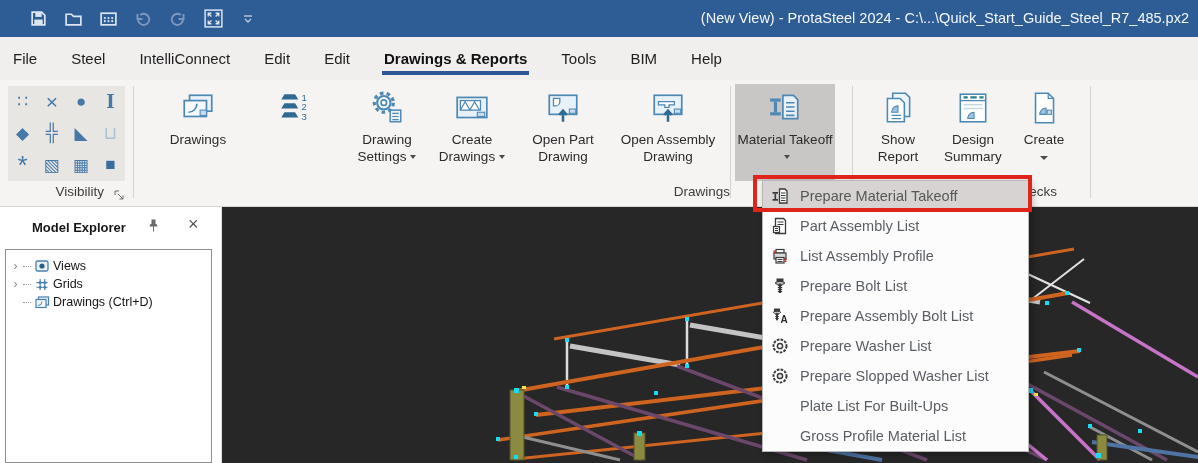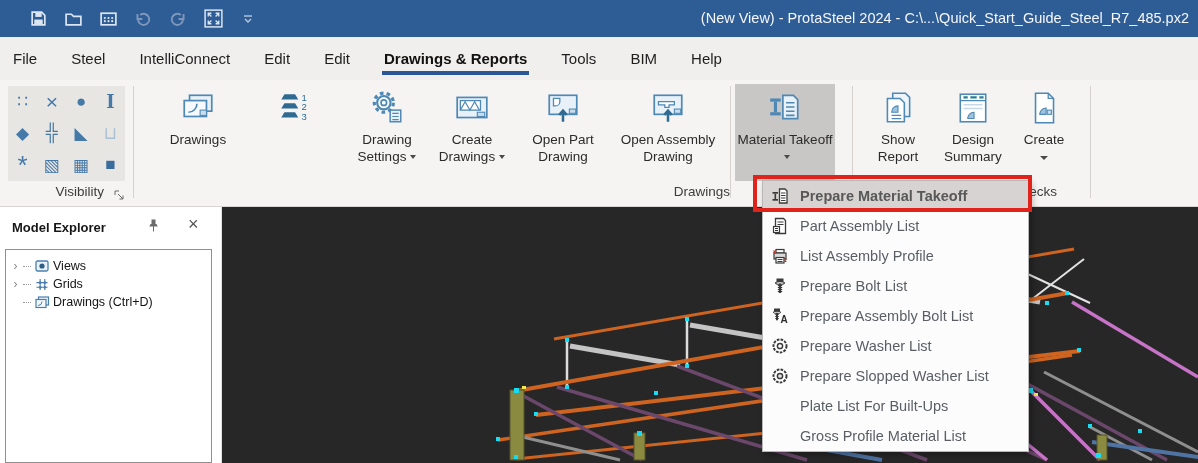--- a/index.html
+++ b/index.html
@@ -33,37 +33,37 @@
   .ricon{height:38px;display:flex;align-items:center;justify-content:center;}
   .rlabel{font-size:13.5px;color:#2b2b2b;text-align:center;line-height:1.25;margin-top:5px;}
   .dd::after{content:"";display:inline-block;width:0;height:0;border-left:3.5px solid transparent;border-right:3.5px solid transparent;
              border-top:4px solid #4a4a4a;margin-left:4px;vertical-align:2px;}
   .caret-below{width:0;height:0;border-left:4px solid transparent;border-right:4px solid transparent;border-top:4.5px solid #4a4a4a;margin:7px auto 0;}
   .launcher{position:absolute;left:114px;top:107px;}
 
   
   .explorer{position:absolute;left:0;top:207px;width:222px;height:256px;background:#fff;border-right:1px solid #e3e1df;box-sizing:border-box;}
   .exp-header{position:absolute;left:0;top:0;width:100%;height:42px;}
-  .exp-title{position:absolute;left:4px;top:13px;font-size:13px;font-weight:bold;color:#161616;padding-left:8px;}
+  .exp-title{position:absolute;left:24px;top:13px;font-size:13px;font-weight:bold;color:#161616;padding-left:8px;}
   .exp-pin{position:absolute;left:146px;top:11px;}
   .exp-close{position:absolute;left:188px;top:7px;font-size:18px;color:#555;line-height:20px;}
   .tree-box{position:absolute;left:5px;top:42px;width:207px;height:214px;border:1px solid #8f8f8f;box-sizing:border-box;padding-top:7px;}
   .trow{display:flex;align-items:center;height:18px;font-size:12.5px;color:#141414;padding-left:5px;gap:3px;white-space:nowrap;}
   .texp{color:#8a8a8a;font-size:12px;width:9px;text-align:center;}
   .tdots{width:8px;border-top:1px dotted #9a9a9a;height:0;}
   .ticon{width:16px;height:14px;display:flex;align-items:center;justify-content:center;}
 
   
   .viewport{position:absolute;left:222px;top:207px;width:976px;height:256px;background:#272727;}
 
   
   .menu{position:absolute;left:762px;top:180px;width:267px;background:#fcfcfc;border:1px solid #b8b8b8;
         box-shadow:3px 3px 7px rgba(0,0,0,.3);z-index:50;box-sizing:border-box;}
   .mi{height:30px;display:flex;align-items:center;font-size:14.5px;color:#5a5e63;padding-left:8px;gap:11px;cursor:default;white-space:nowrap;}
-  .mi.hl{background:#d6d3d2;color:#585858;font-weight:bold;}
+  .mi.hl{background:#d6d3d2;color:#585858;}
   .mi-icon{width:18px;height:18px;flex:0 0 18px;display:flex;align-items:center;justify-content:center;}
   .redbox{position:absolute;left:753px;top:175px;width:279px;height:37px;border:4px solid #e0241b;z-index:60;box-sizing:border-box;pointer-events:none;}
 </style>
 </head>
 <body>
 
 <div id="app">
 
   <div class="titlebar">
     <div class="qat">

